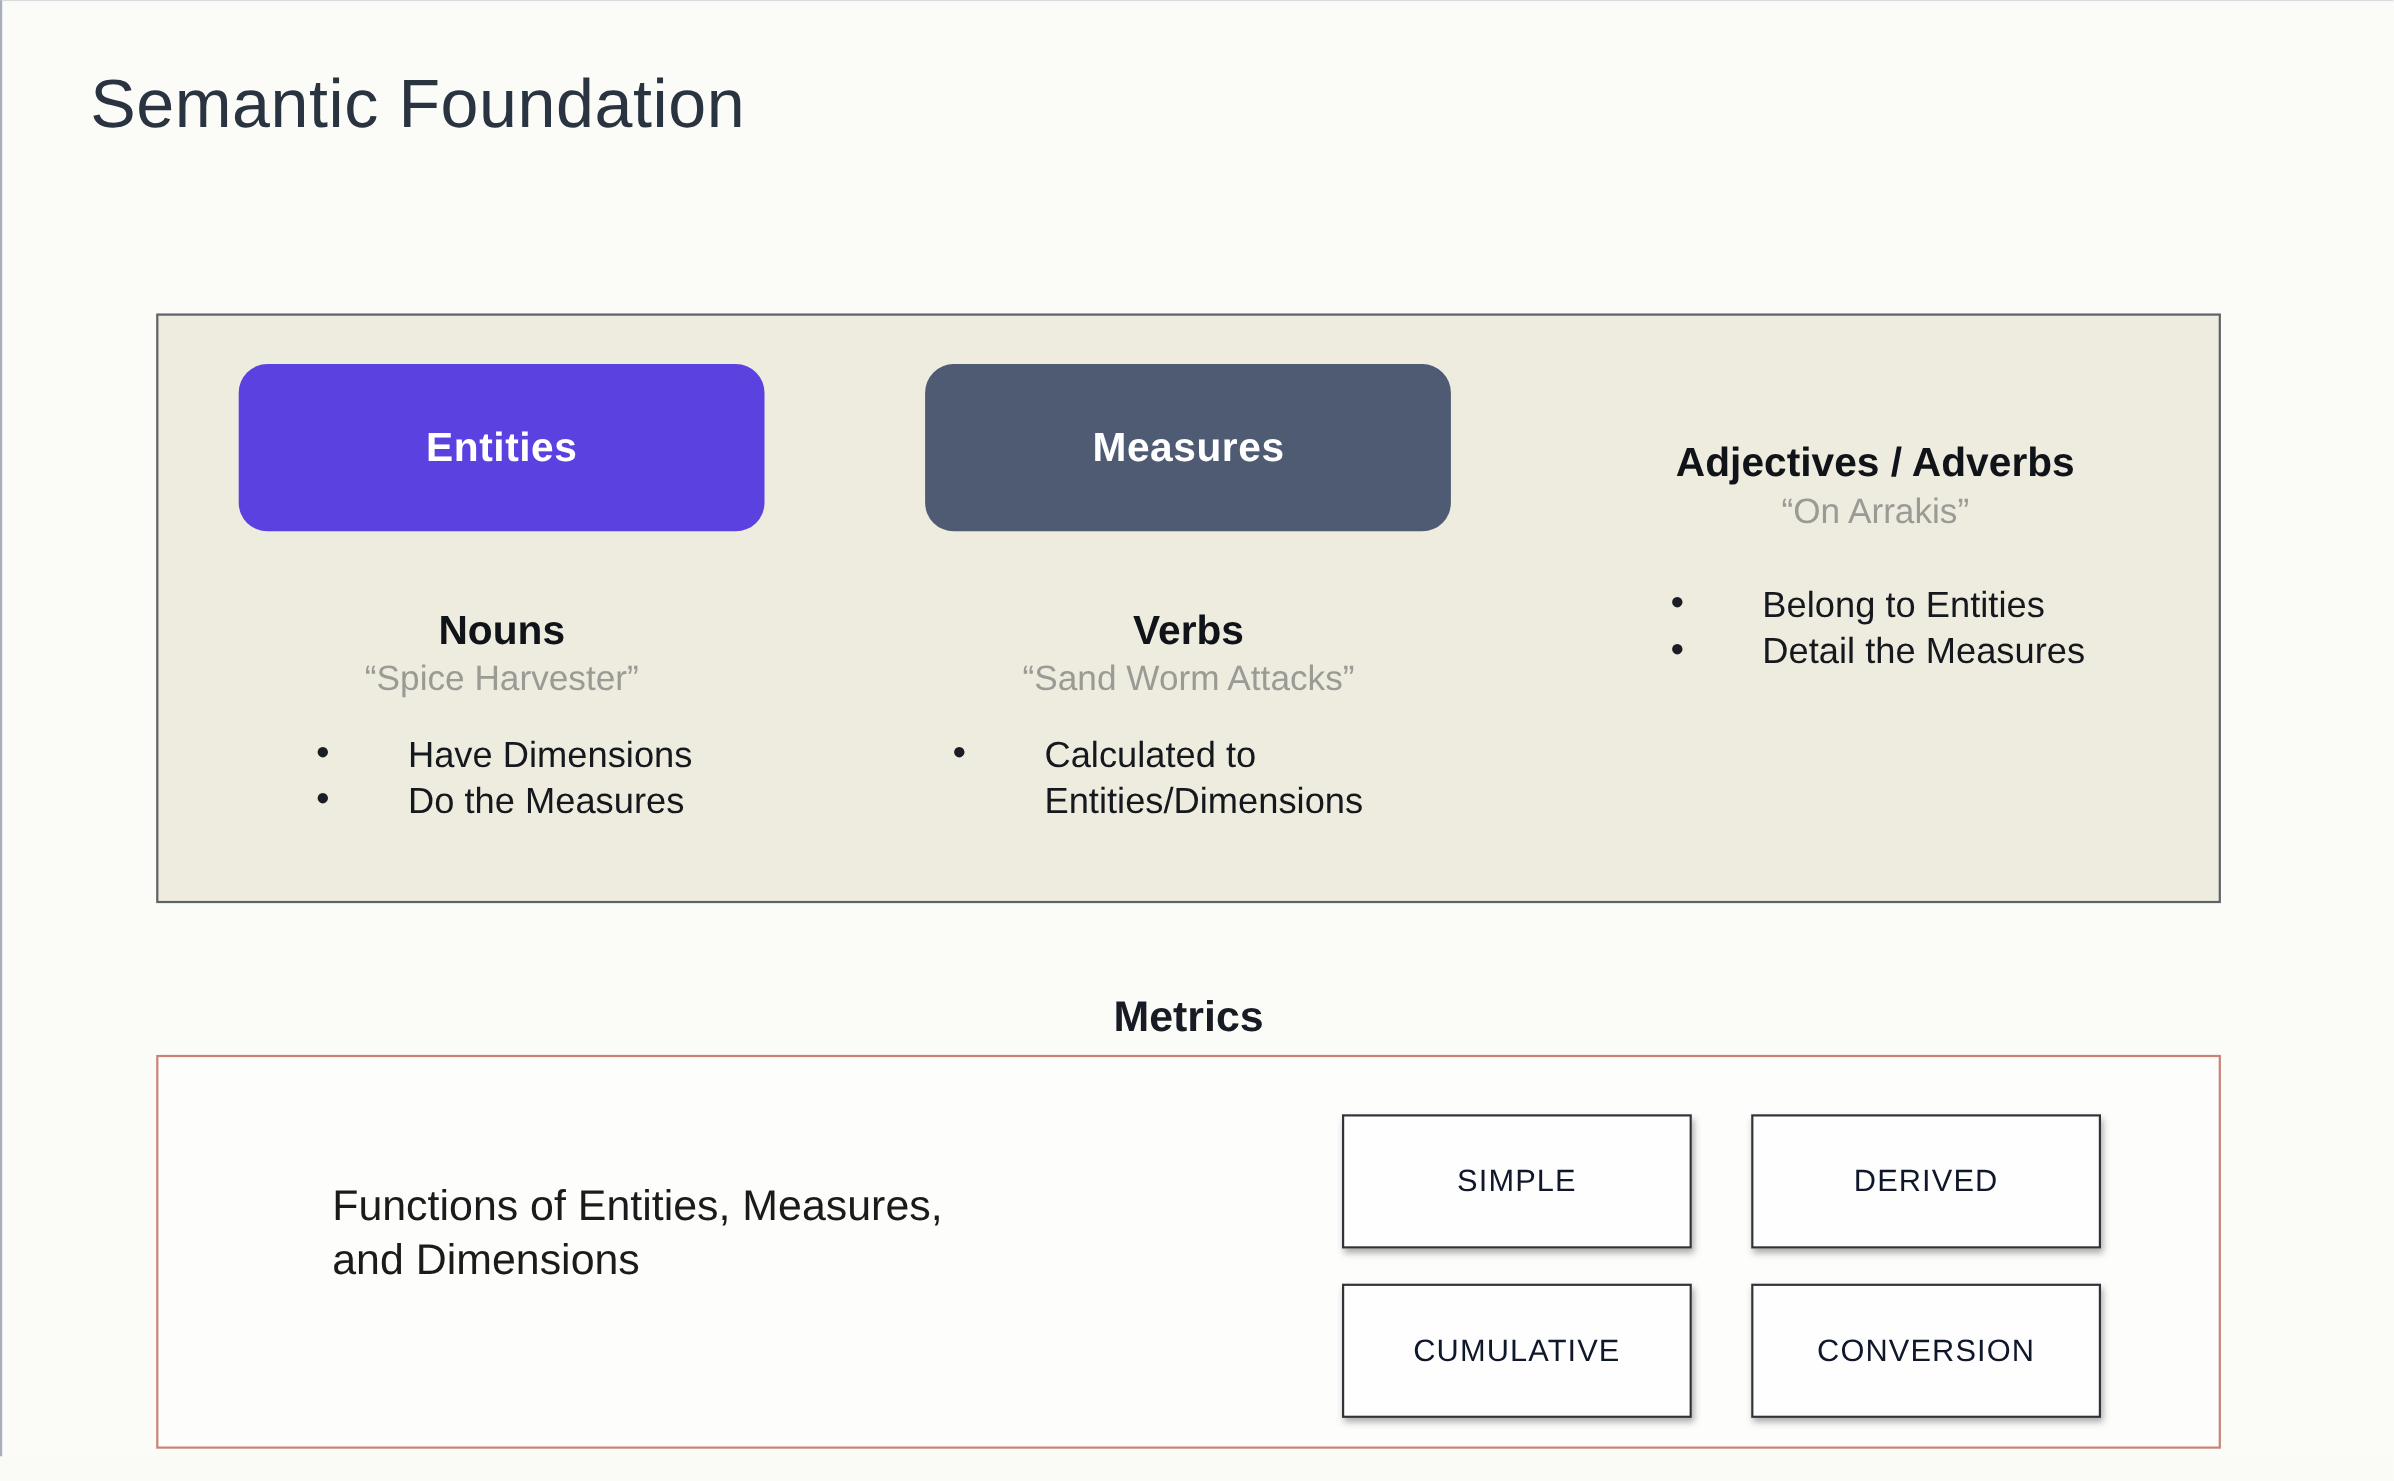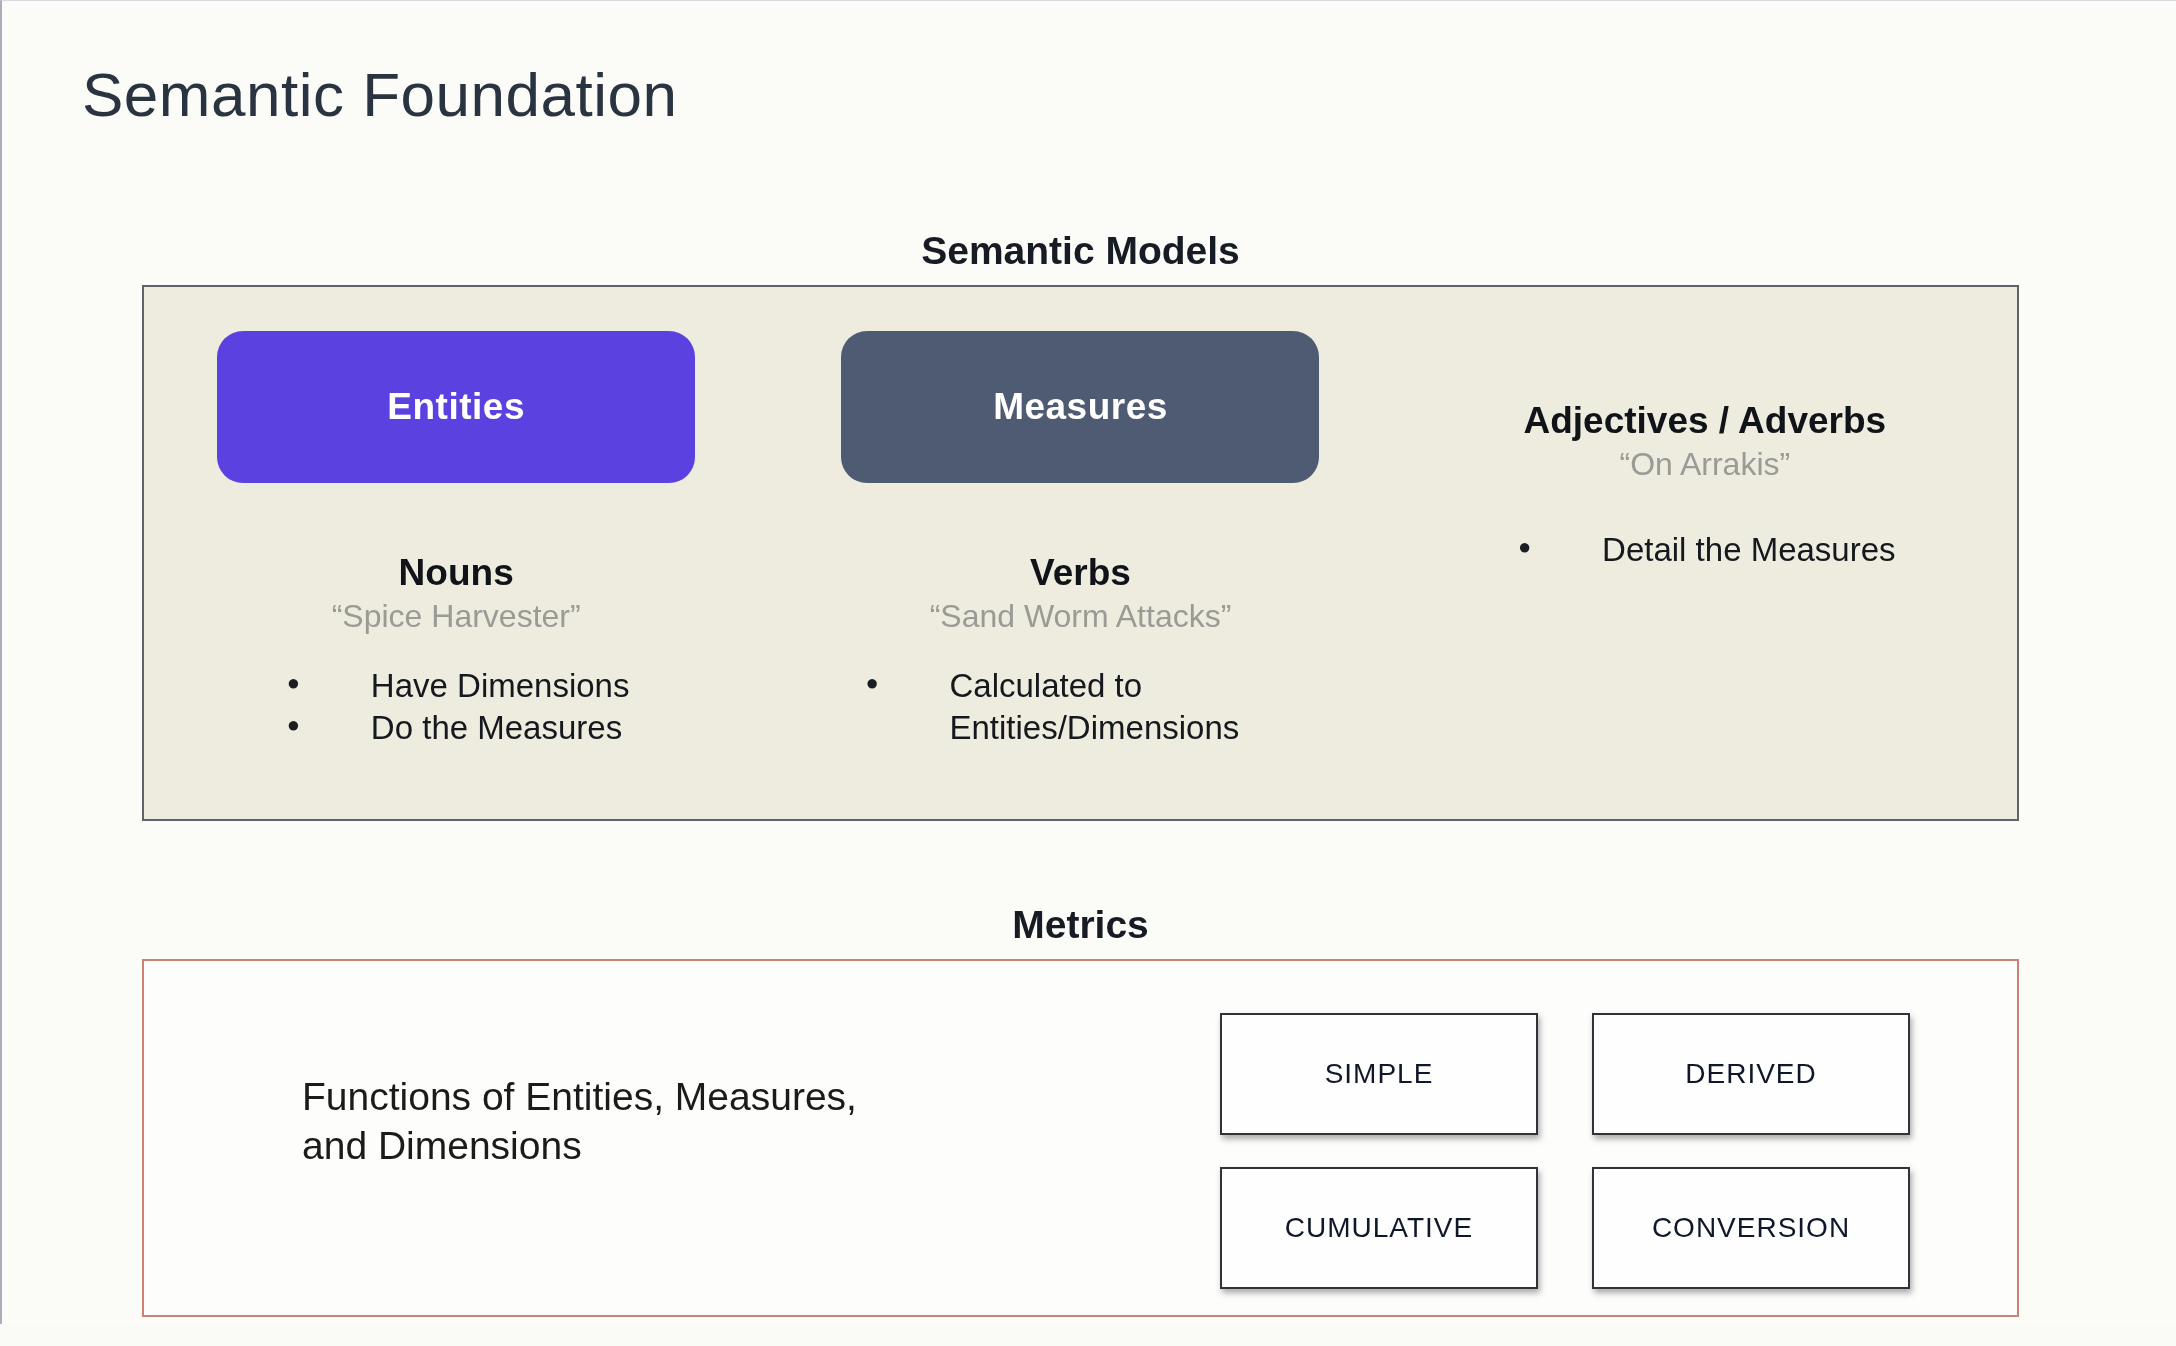--- a/index.html
+++ b/index.html
@@ -73,21 +73,20 @@
     box-shadow:2px 4px 6px rgba(70,70,70,0.45);
   }
 </style>
 </head>
 <body>
 
 <div class="slide">
 
   <div class="slide-title">Semantic Foundation</div>
 
-  <div class="models-heading">Semantic Models</div>
 
   <div class="models-panel">
 
     <div class="model-col">
       <div class="pill" style="background: rgb(91, 66, 224);">Entities</div>
       <div class="col-heading">Nouns</div>
       <div class="col-quote">“Spice Harvester”</div>
       <ul class="bullets">
         <li>Have Dimensions</li>
         <li>Do the Measures</li>
@@ -100,20 +99,21 @@
       <div class="col-quote">“Sand Worm Attacks”</div>
       <ul class="bullets">
         <li style="max-width:350px;">Calculated to Entities/Dimensions</li>
       </ul>
     </div>
 
     <div class="model-col">
       <div class="col-heading">Adjectives / Adverbs</div>
       <div class="col-quote">“On Arrakis”</div>
       <ul class="bullets lower">
+        <li>Belong to Entities</li>
         <li>Detail the Measures</li>
       </ul>
     </div>
 
   </div>
 
   <div class="metrics-heading">Metrics</div>
 
   <div class="metrics-panel">
     <div class="metrics-desc">

